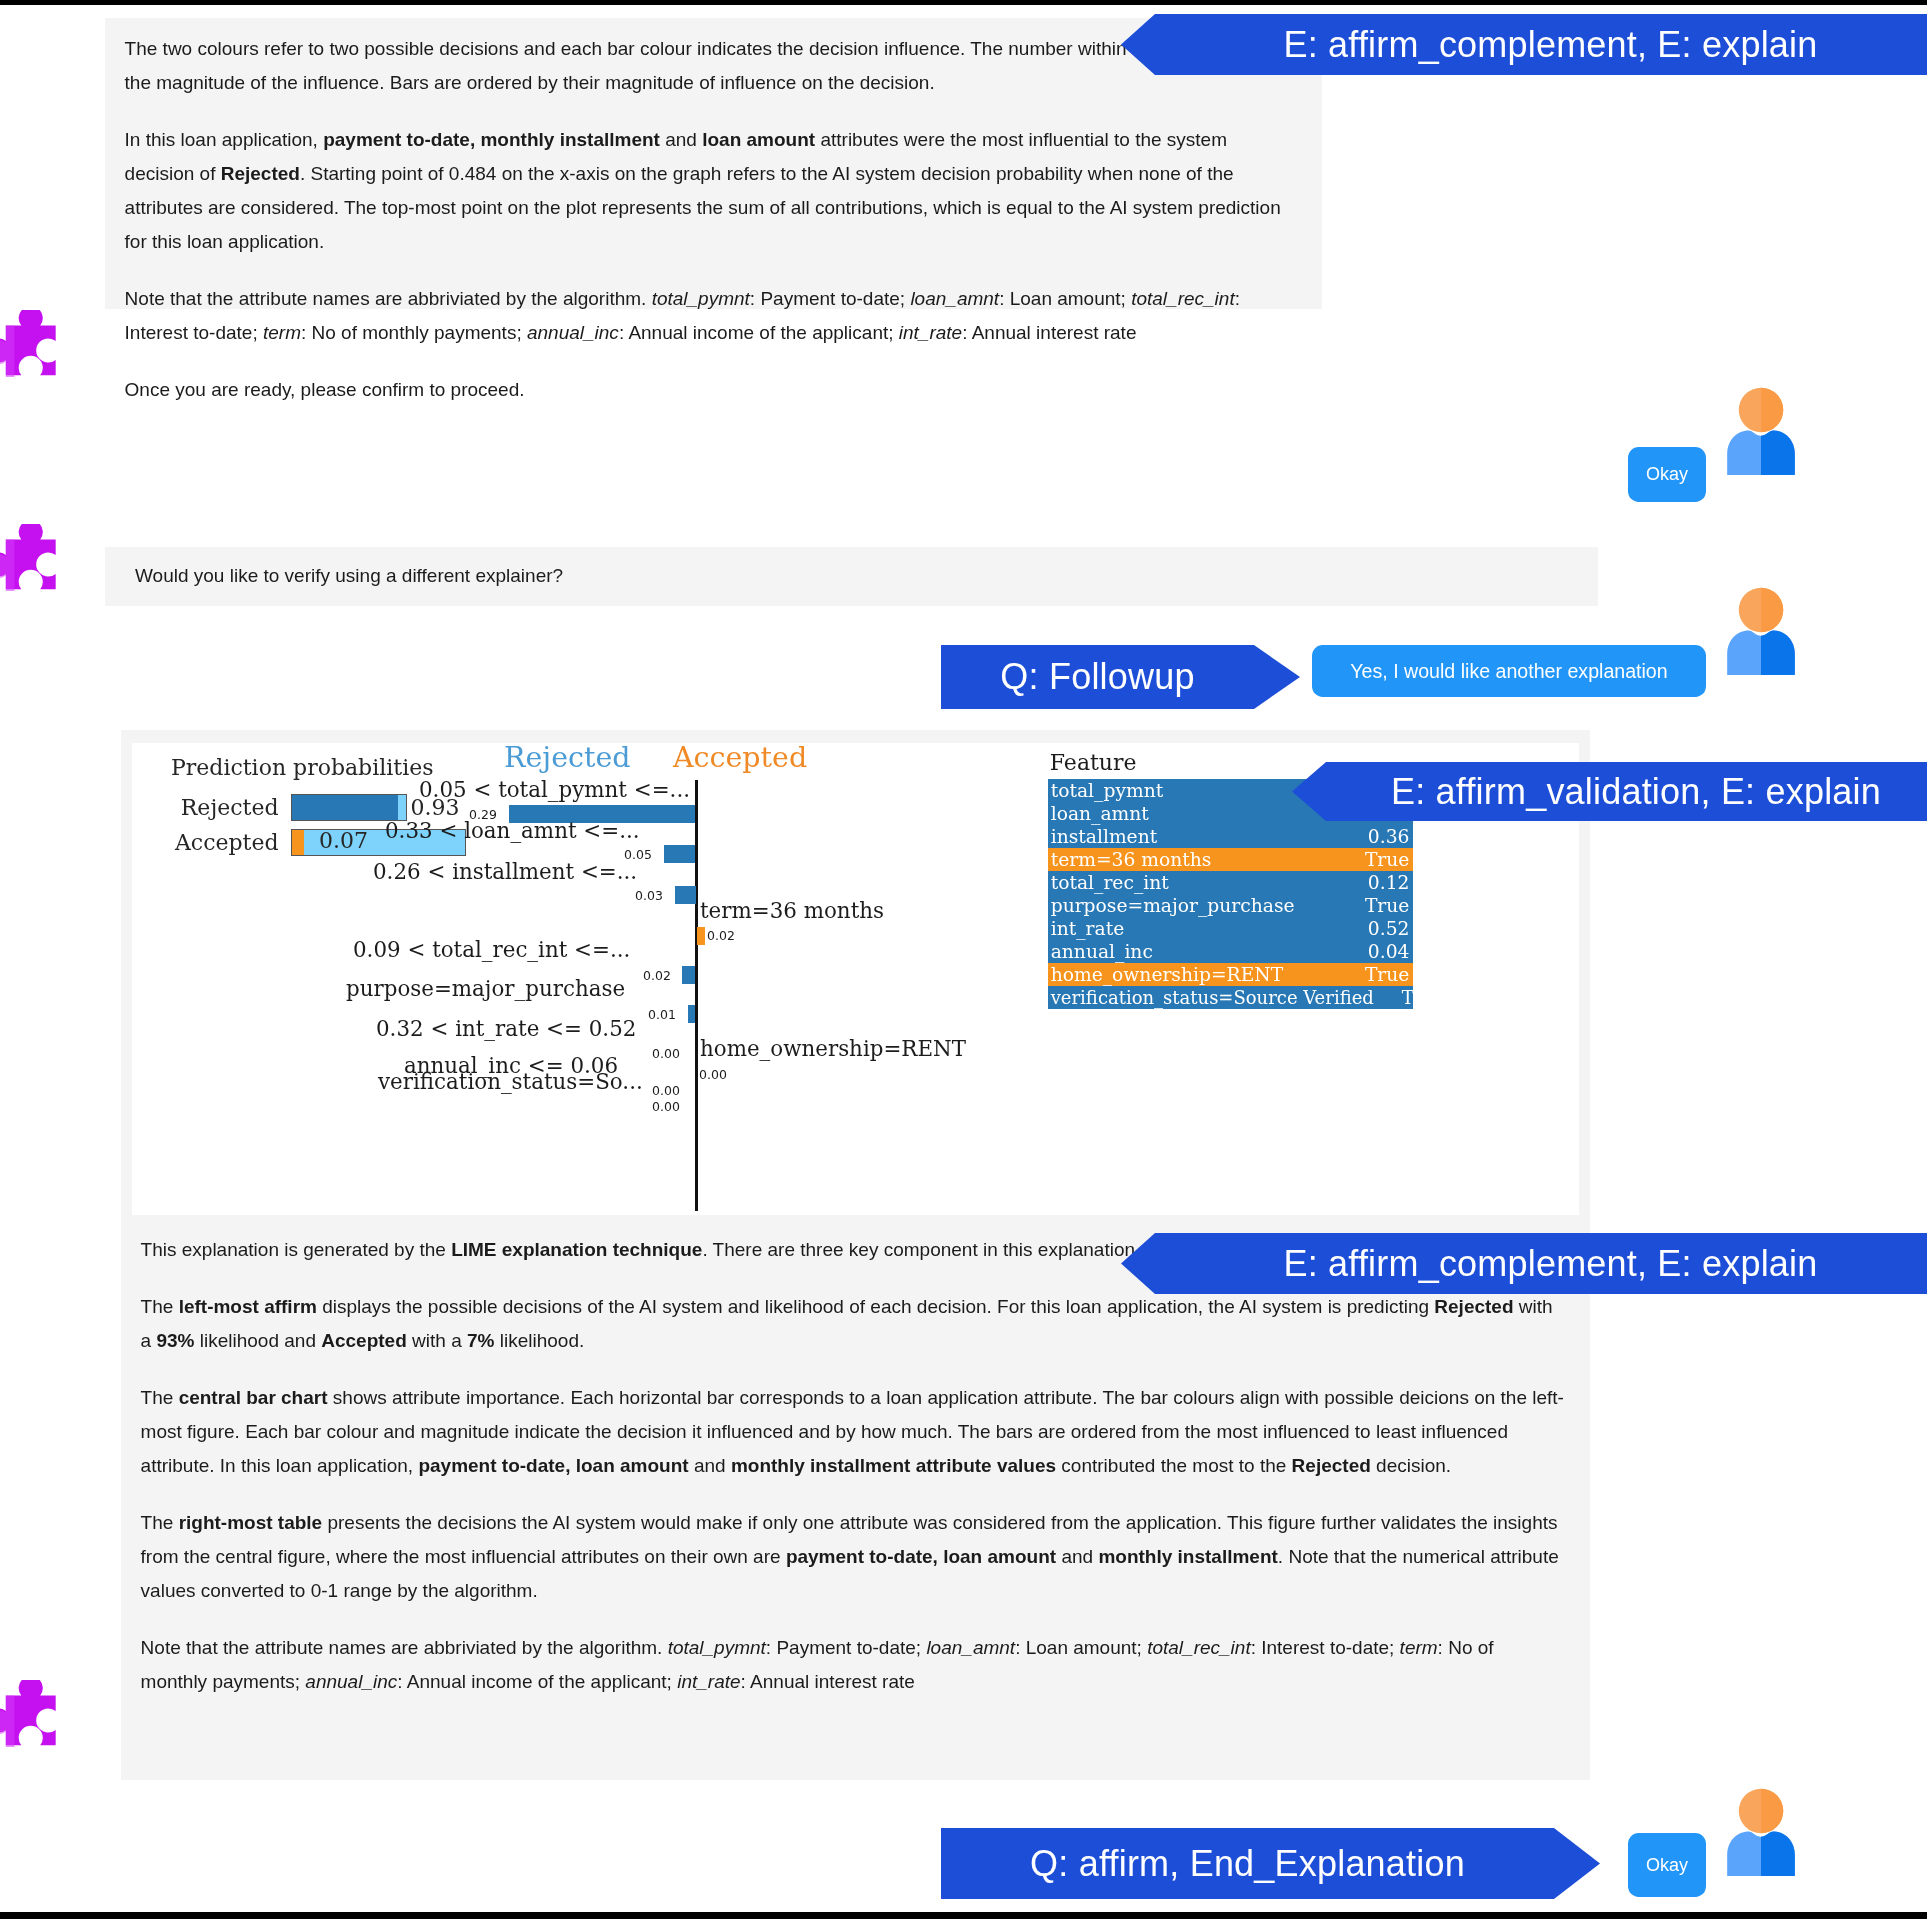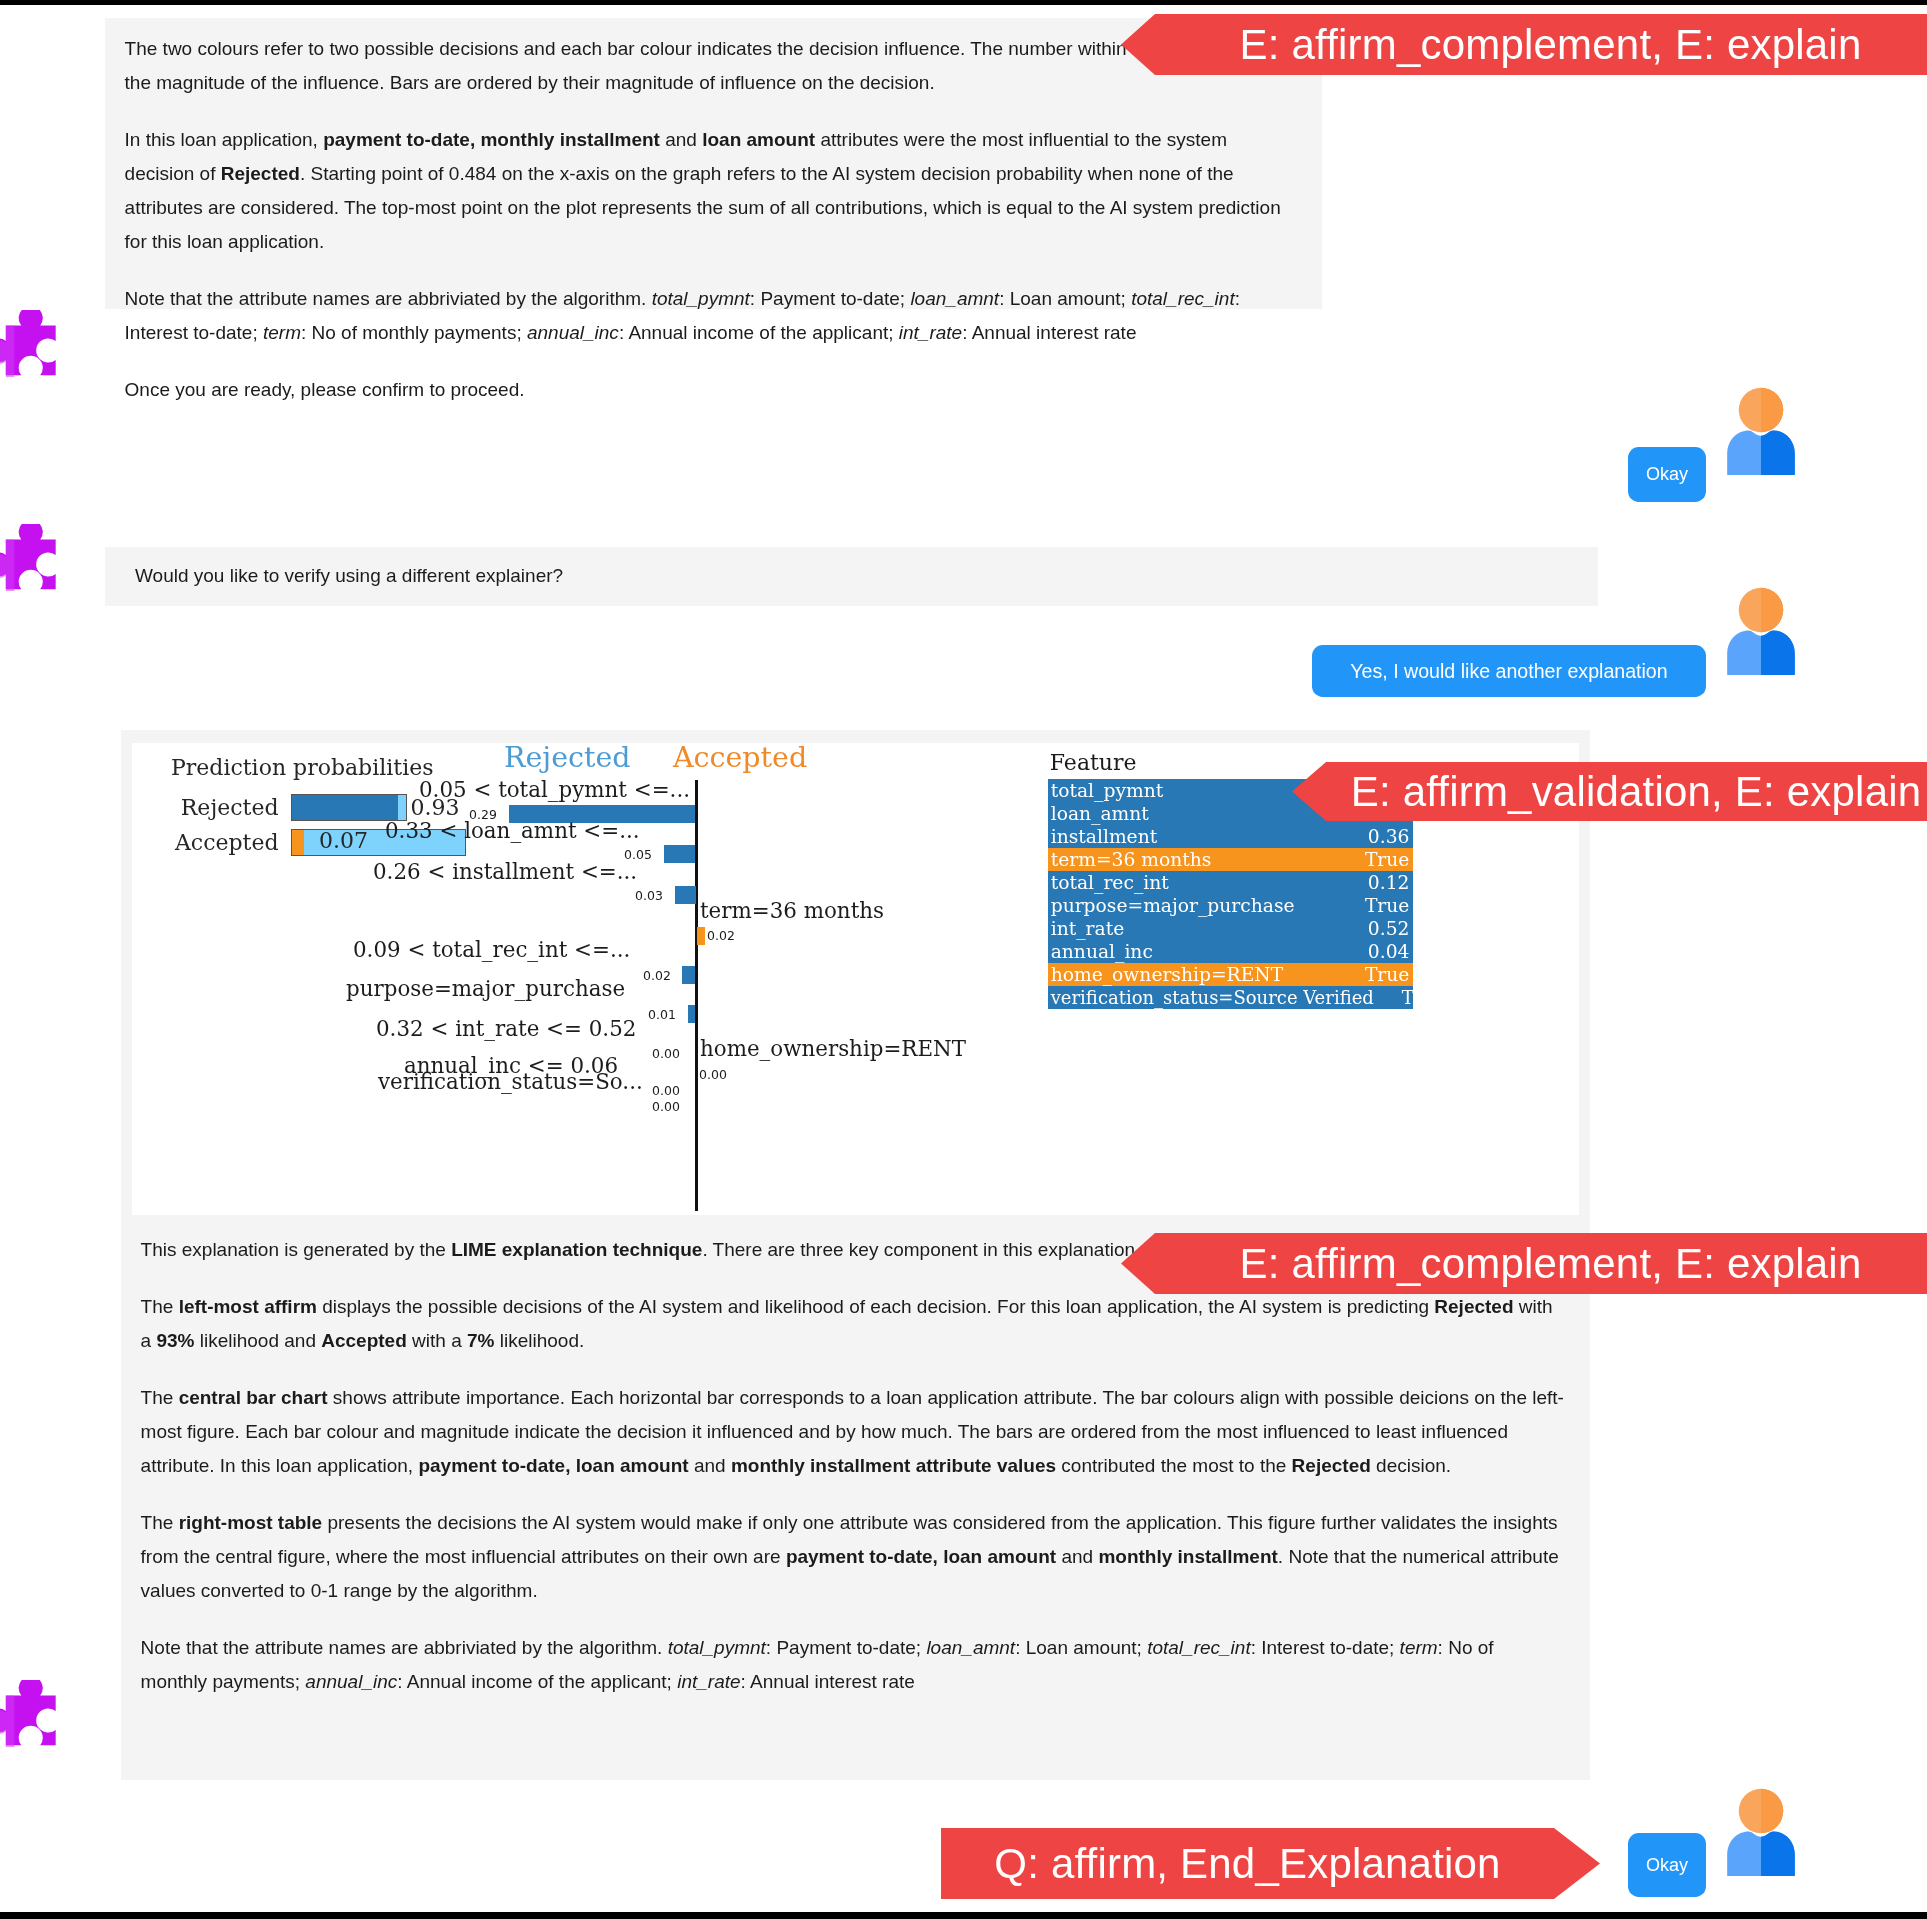--- a/index.html
+++ b/index.html
@@ -43,23 +43,23 @@
     border-radius:10.7px;
     font-size:18px;
     display:flex;align-items:center;justify-content:center;
     box-sizing:border-box;
     padding:0 16px;
   }
 
   
   .banner{
     position:absolute;
-    background:#ef4444;
+    background:#1d4ed8;
     color:#ffffff;
-    font-size:42px;
+    font-size:36px;
     font-weight:500;
     display:flex;align-items:center;
     box-sizing:border-box;
     letter-spacing:0.2px;
   }
   .banner.left-arrow{
     clip-path:polygon(34px 0, 100% 0, 100% 100%, 34px 100%, 0 50%);
     padding-left:53px;
     justify-content:center;
   }
@@ -143,20 +143,23 @@
   <div class="bot-bubble" style="left:105px;top:542px;width:1493px;height:59px;padding:16px 0 0 30px;line-height:25px;">
     <span>Would you like to verify using a different explainer?</span>
   </div>
   <div class="puzzle" style="left:-19.6px;top:519px;">
     <svg viewBox="0 0 100 100" width="86" height="86" aria-hidden="true">
       <path d="M30 18 h18 a14 14 0 1 1 22 0 h18 v18 a14 14 0 1 0 0 22 v18 h-18 a14 14 0 1 0 -22 0 h-18 v-18 a14 14 0 1 1 0 -22 z" fill="#c510f0"></path>
       <path d="M30 18 h10 v60 h-10 v-18 a14 14 0 1 1 0 -22 z" fill="#d23af7" opacity="0.55"></path>
     </svg>
   </div>
 
+  <div class="banner right-arrow" style="left:941px;top:640px;width:359px;height:64px;">
+    <span>Q: Followup</span>
+  </div>
 
   <div class="user-pill" style="left:1312px;top:640px;width:394px;height:52px;font-size:19.6px;">
     <span>Yes, I would like another explanation</span>
   </div>
   <div class="avatar" style="left:1720px;top:581px;">
     <svg viewBox="0 0 92 100" width="82" height="89" aria-hidden="true">
       <circle cx="46" cy="27" r="25" fill="#f9a65c"></circle>
       <path d="M46 2 a25 25 0 0 1 0 50 z" fill="#fb9a44"></path>
       <path d="M8 100 V76 c0-16 12-26 24-26 5 0 8 6 14 6 s9-6 14-6 c12 0 24 10 24 26 v24 z" fill="#5aa4fb"></path>
       <path d="M46 56 c5 0 9-6 14-6 12 0 24 10 24 26 v24 H46 z" fill="#0a74ea"></path>

